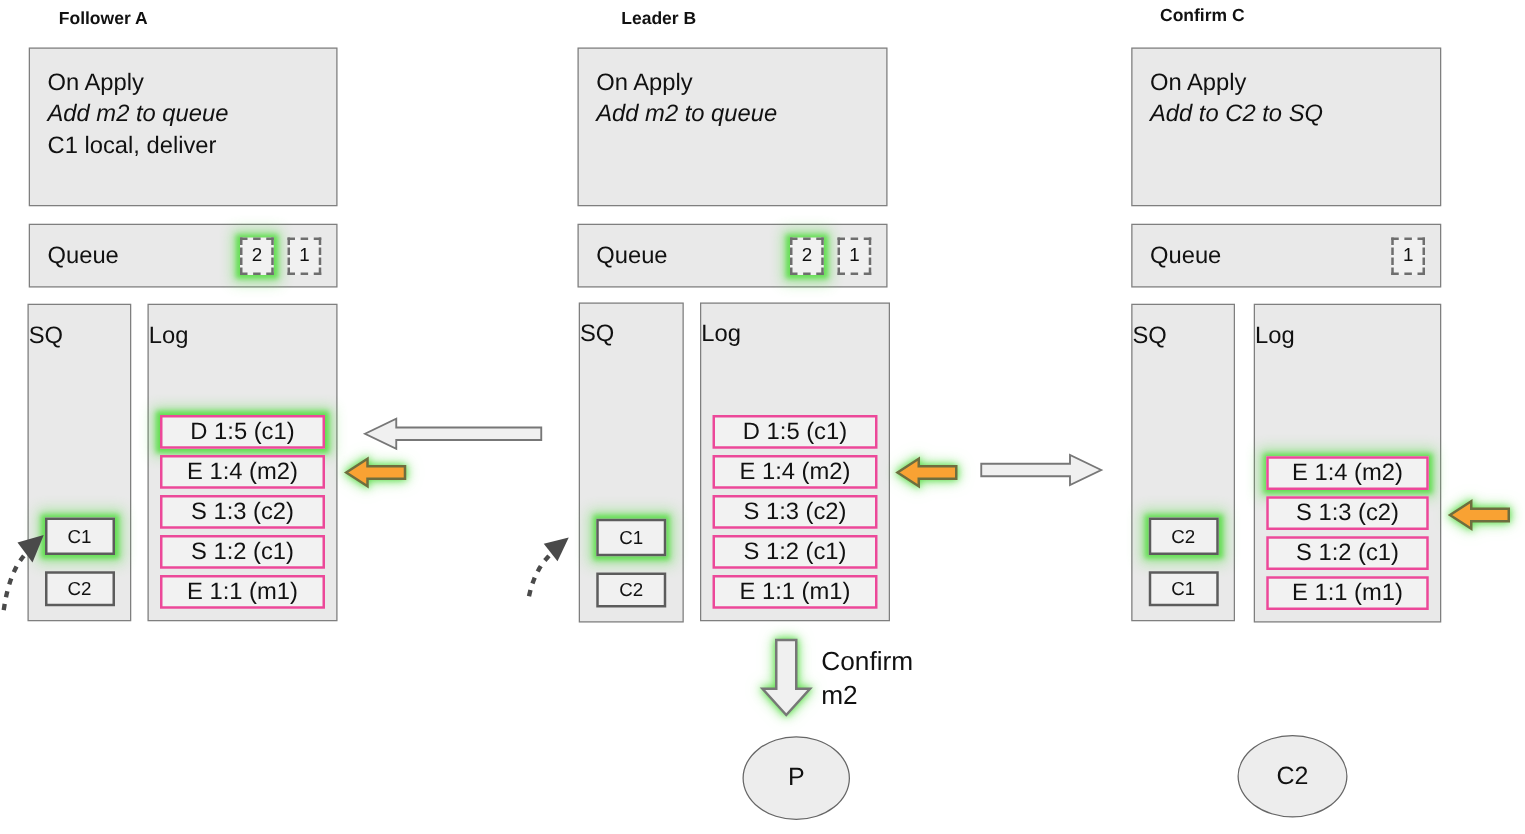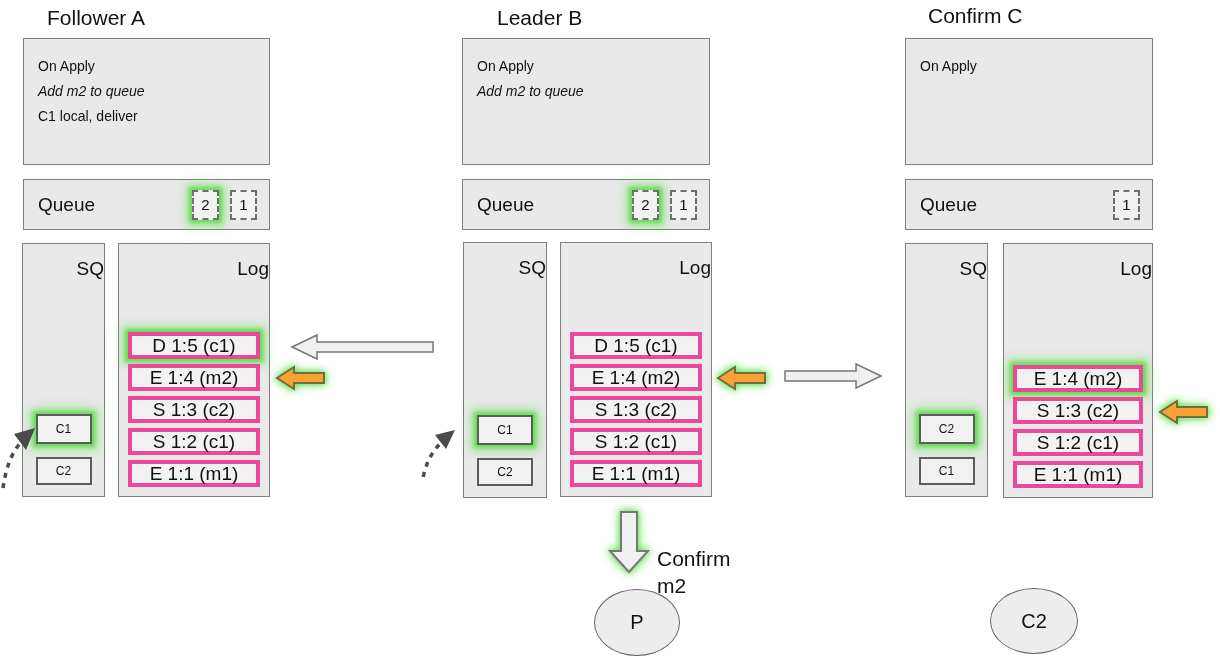--- a/index.html
+++ b/index.html
@@ -1,50 +1,50 @@
 <!DOCTYPE html>
 <html><head>
 <meta charset="utf-8">
 <style>
   * { margin:0; padding:0; box-sizing:border-box; }
   html,body { background:#ffffff; }
   body { font-family:"Liberation Sans", sans-serif; color:#111; }
   #stage { position:relative; width:1220px; height:667px; background:#fff; overflow:hidden; }
 
-  .title { position:absolute; font-size:21px; font-weight:normal; white-space:nowrap; }
+  .title { position:absolute; font-size:14px; font-weight:bold; white-space:nowrap; }
 
   .box { position:absolute; background:#e9e9e9; border:1.5px solid #7f7f7f; }
 
-  .apply { padding:15px 14px; font-size:14px; line-height:25px; }
+  .apply { padding:15px 14px; font-size:19px; line-height:25px; }
   .apply .line { white-space:nowrap; }
   .italic { font-style:italic; }
 
   .queue { display:flex; align-items:center; }
   .queue-label { font-size:19px; padding-left:14px; flex:1; }
   .slots { display:flex; gap:11px; margin-right:12px; }
   .slot { width:27px; height:30px; background:#f1f1f1; border:2px dashed #6e6e6e;
           display:flex; align-items:center; justify-content:center; font-size:15px; }
 
-  .hdr { position:absolute; top:14px; left:0; right:0; text-align:right; font-size:19px; }
+  .hdr { position:absolute; top:14px; left:0; right:0; text-align:left; font-size:19px; }
 
   .sq-item { position:absolute; left:50%; transform:translateX(-50%);
              width:56px; height:30px; background:#f1f1f1; border:2px solid #5c5c5c;
-             display:flex; align-items:center; justify-content:center; font-size:12px; }
+             display:flex; align-items:center; justify-content:center; font-size:15px; }
 
   .entries { position:absolute; left:9px; right:9px; }
-  .entry { height:27px; margin-bottom:5px; background:#f2f2f2; border:4px solid #ec4899;
+  .entry { height:27px; margin-bottom:5px; background:#f2f2f2; border:2px solid #ec4899;
            display:flex; align-items:center; justify-content:center;
            font-size:19px; white-space:nowrap; }
 
   .glow { box-shadow:0 0 4px 3px rgba(87,221,68,0.85), 0 0 10px 6px rgba(87,221,68,0.45); }
 
   .arrow-svg { position:absolute; overflow:visible; }
   .svg-glow { filter:drop-shadow(0 0 3px rgba(87,221,68,0.9)) drop-shadow(0 0 5px rgba(87,221,68,0.6)); }
 
-  .confirm-label { position:absolute; left:657px; top:545px; font-size:21px; line-height:27px; }
+  .confirm-label { position:absolute; left:657px; top:516px; font-size:21px; line-height:27px; }
 
   .ellipse { position:absolute; background:#ededed; border:1.5px solid #666;
              border-radius:50%; display:flex; align-items:center; justify-content:center;
              font-size:20px; }
 </style>
 </head>
 <body>
 
 <div id="stage">
 
@@ -110,20 +110,21 @@
       <div class="entry">S 1:3 (c2)</div>
       <div class="entry">S 1:2 (c1)</div>
       <div class="entry">E 1:1 (m1)</div>
     </div>
   </div>
 
   <div class="title" style="left:928px;top:4px">Confirm C</div>
 
   <div class="box apply" style="left:905px;top:38px;width:248px;height:127px">
     <div class="line">On Apply</div>
+    <div class="line italic">Add to C2 to SQ</div>
   </div>
 
   <div class="box queue" style="left:905px;top:179px;width:248px;height:51px">
     <div class="queue-label">Queue</div>
     <div class="slots">
       <div class="slot">1</div>
     </div>
   </div>
 
   <div class="box" style="left:905px;top:243px;width:83px;height:254px">

